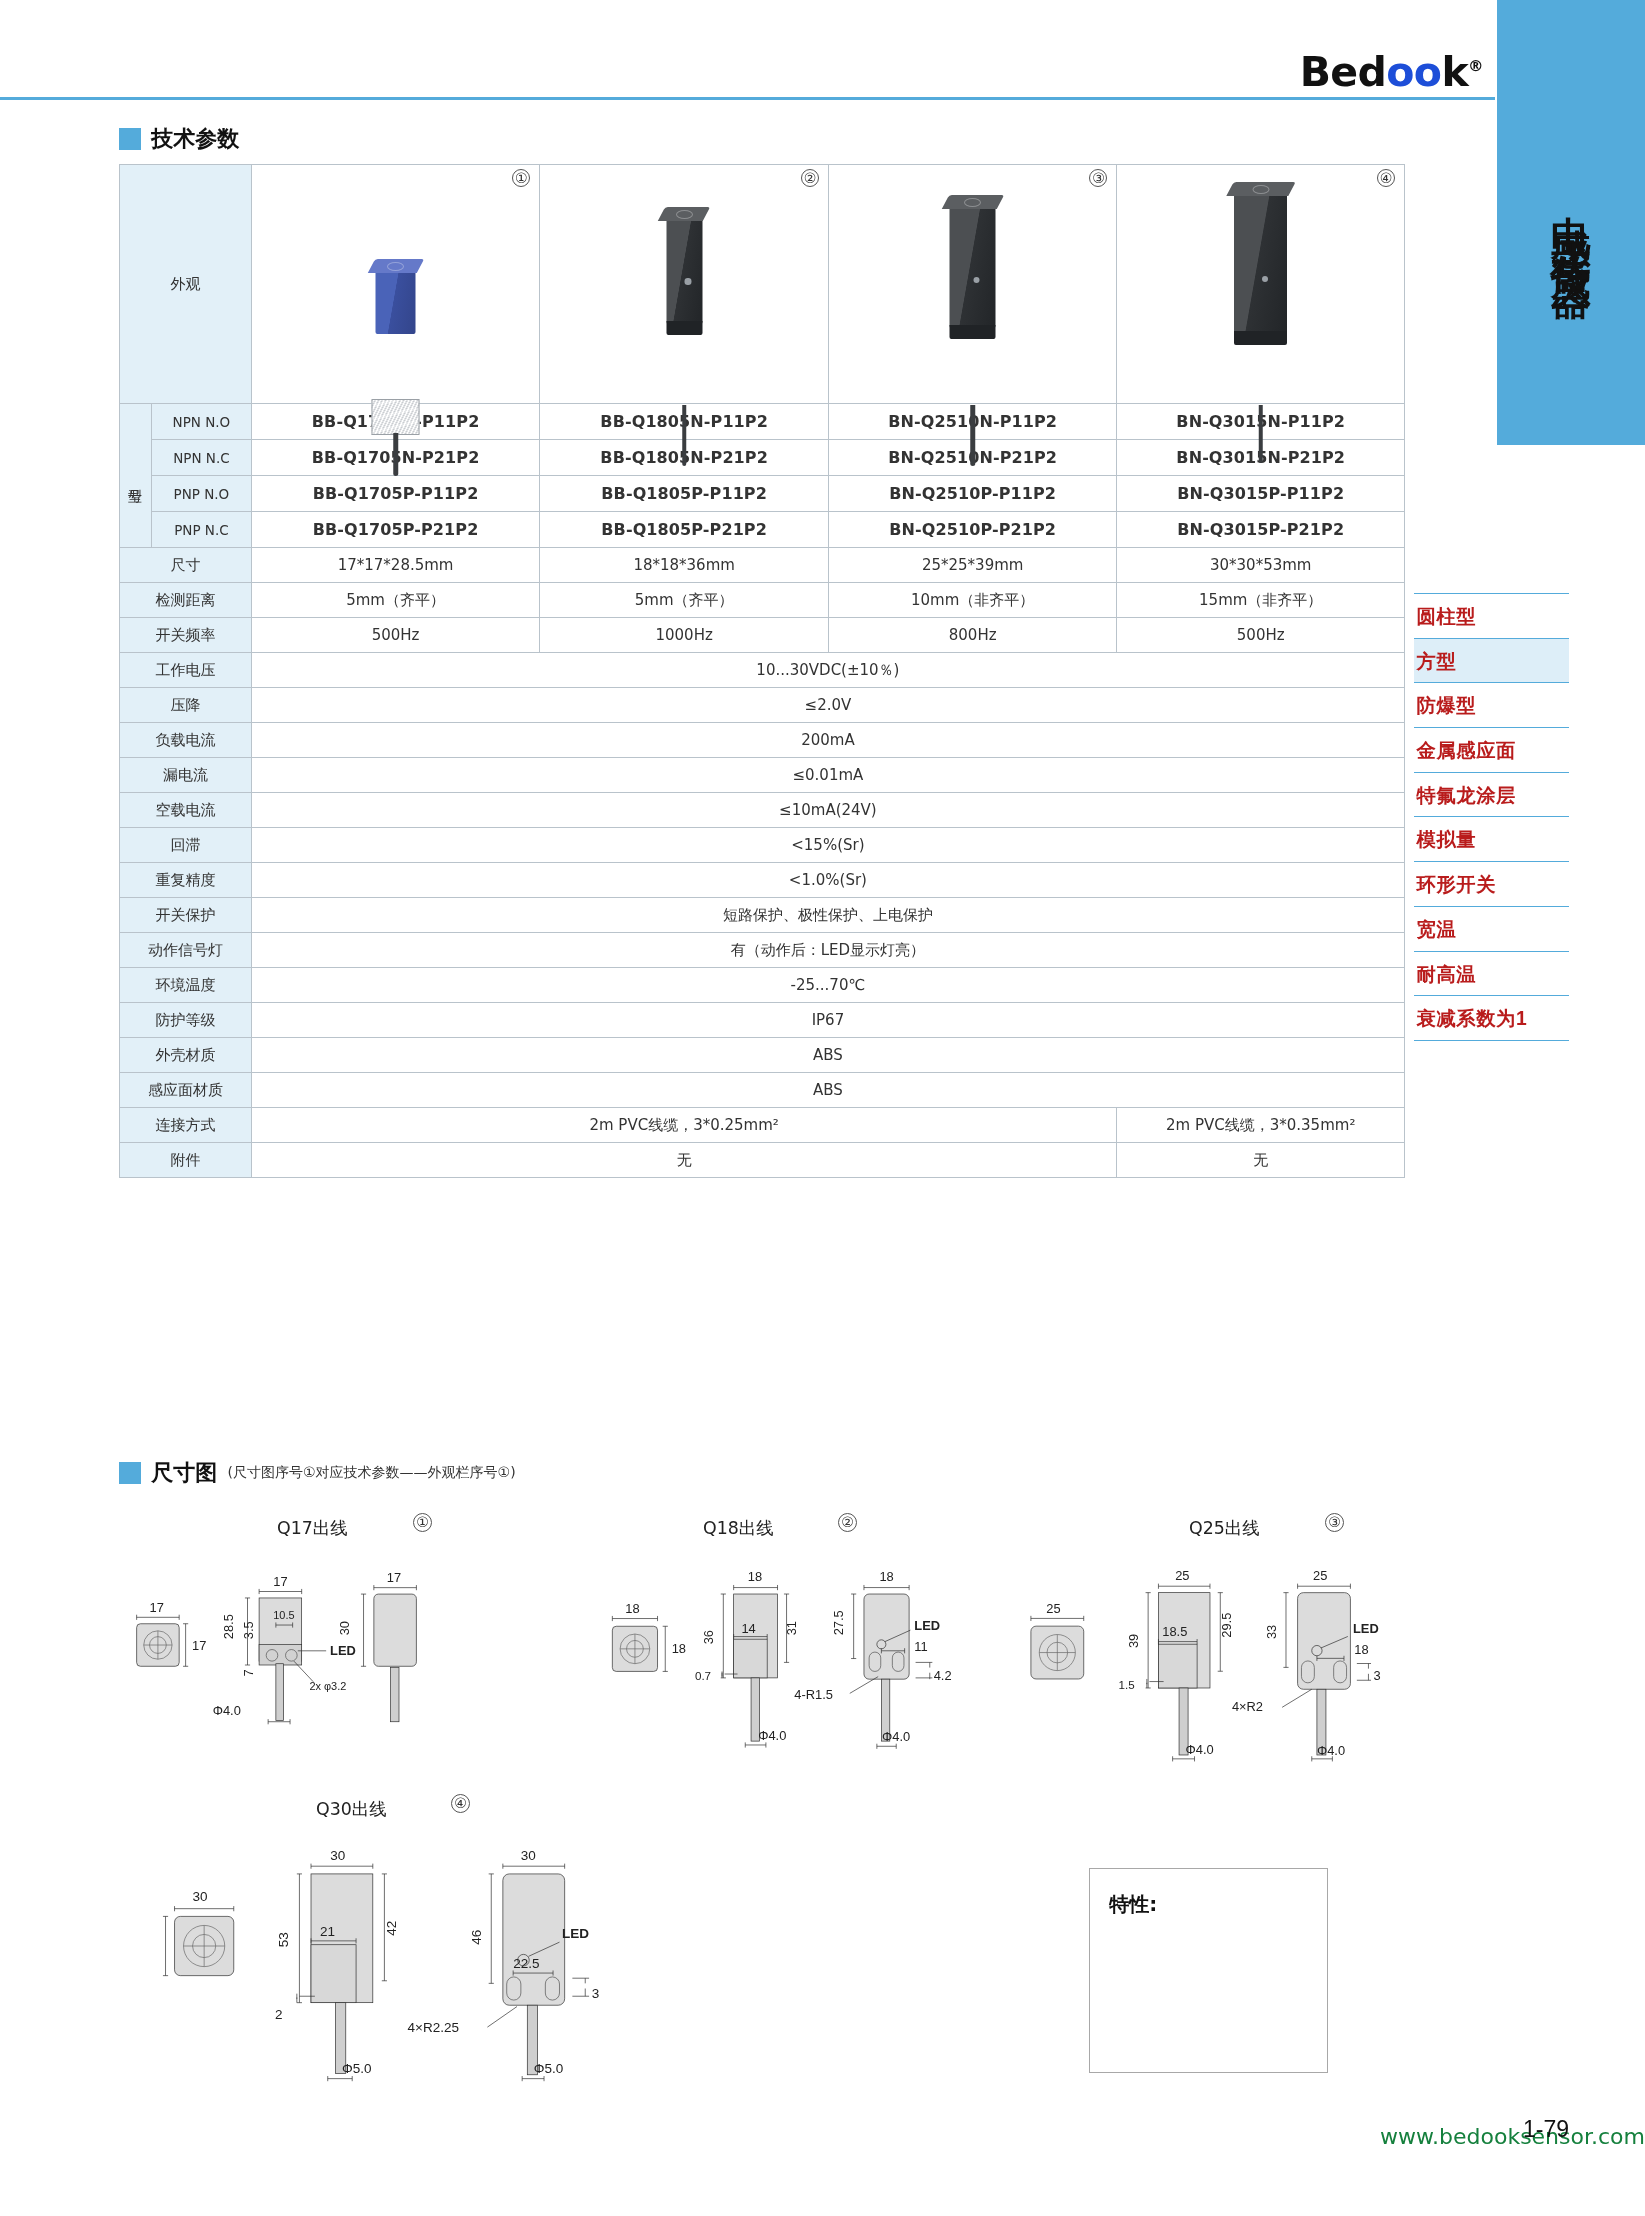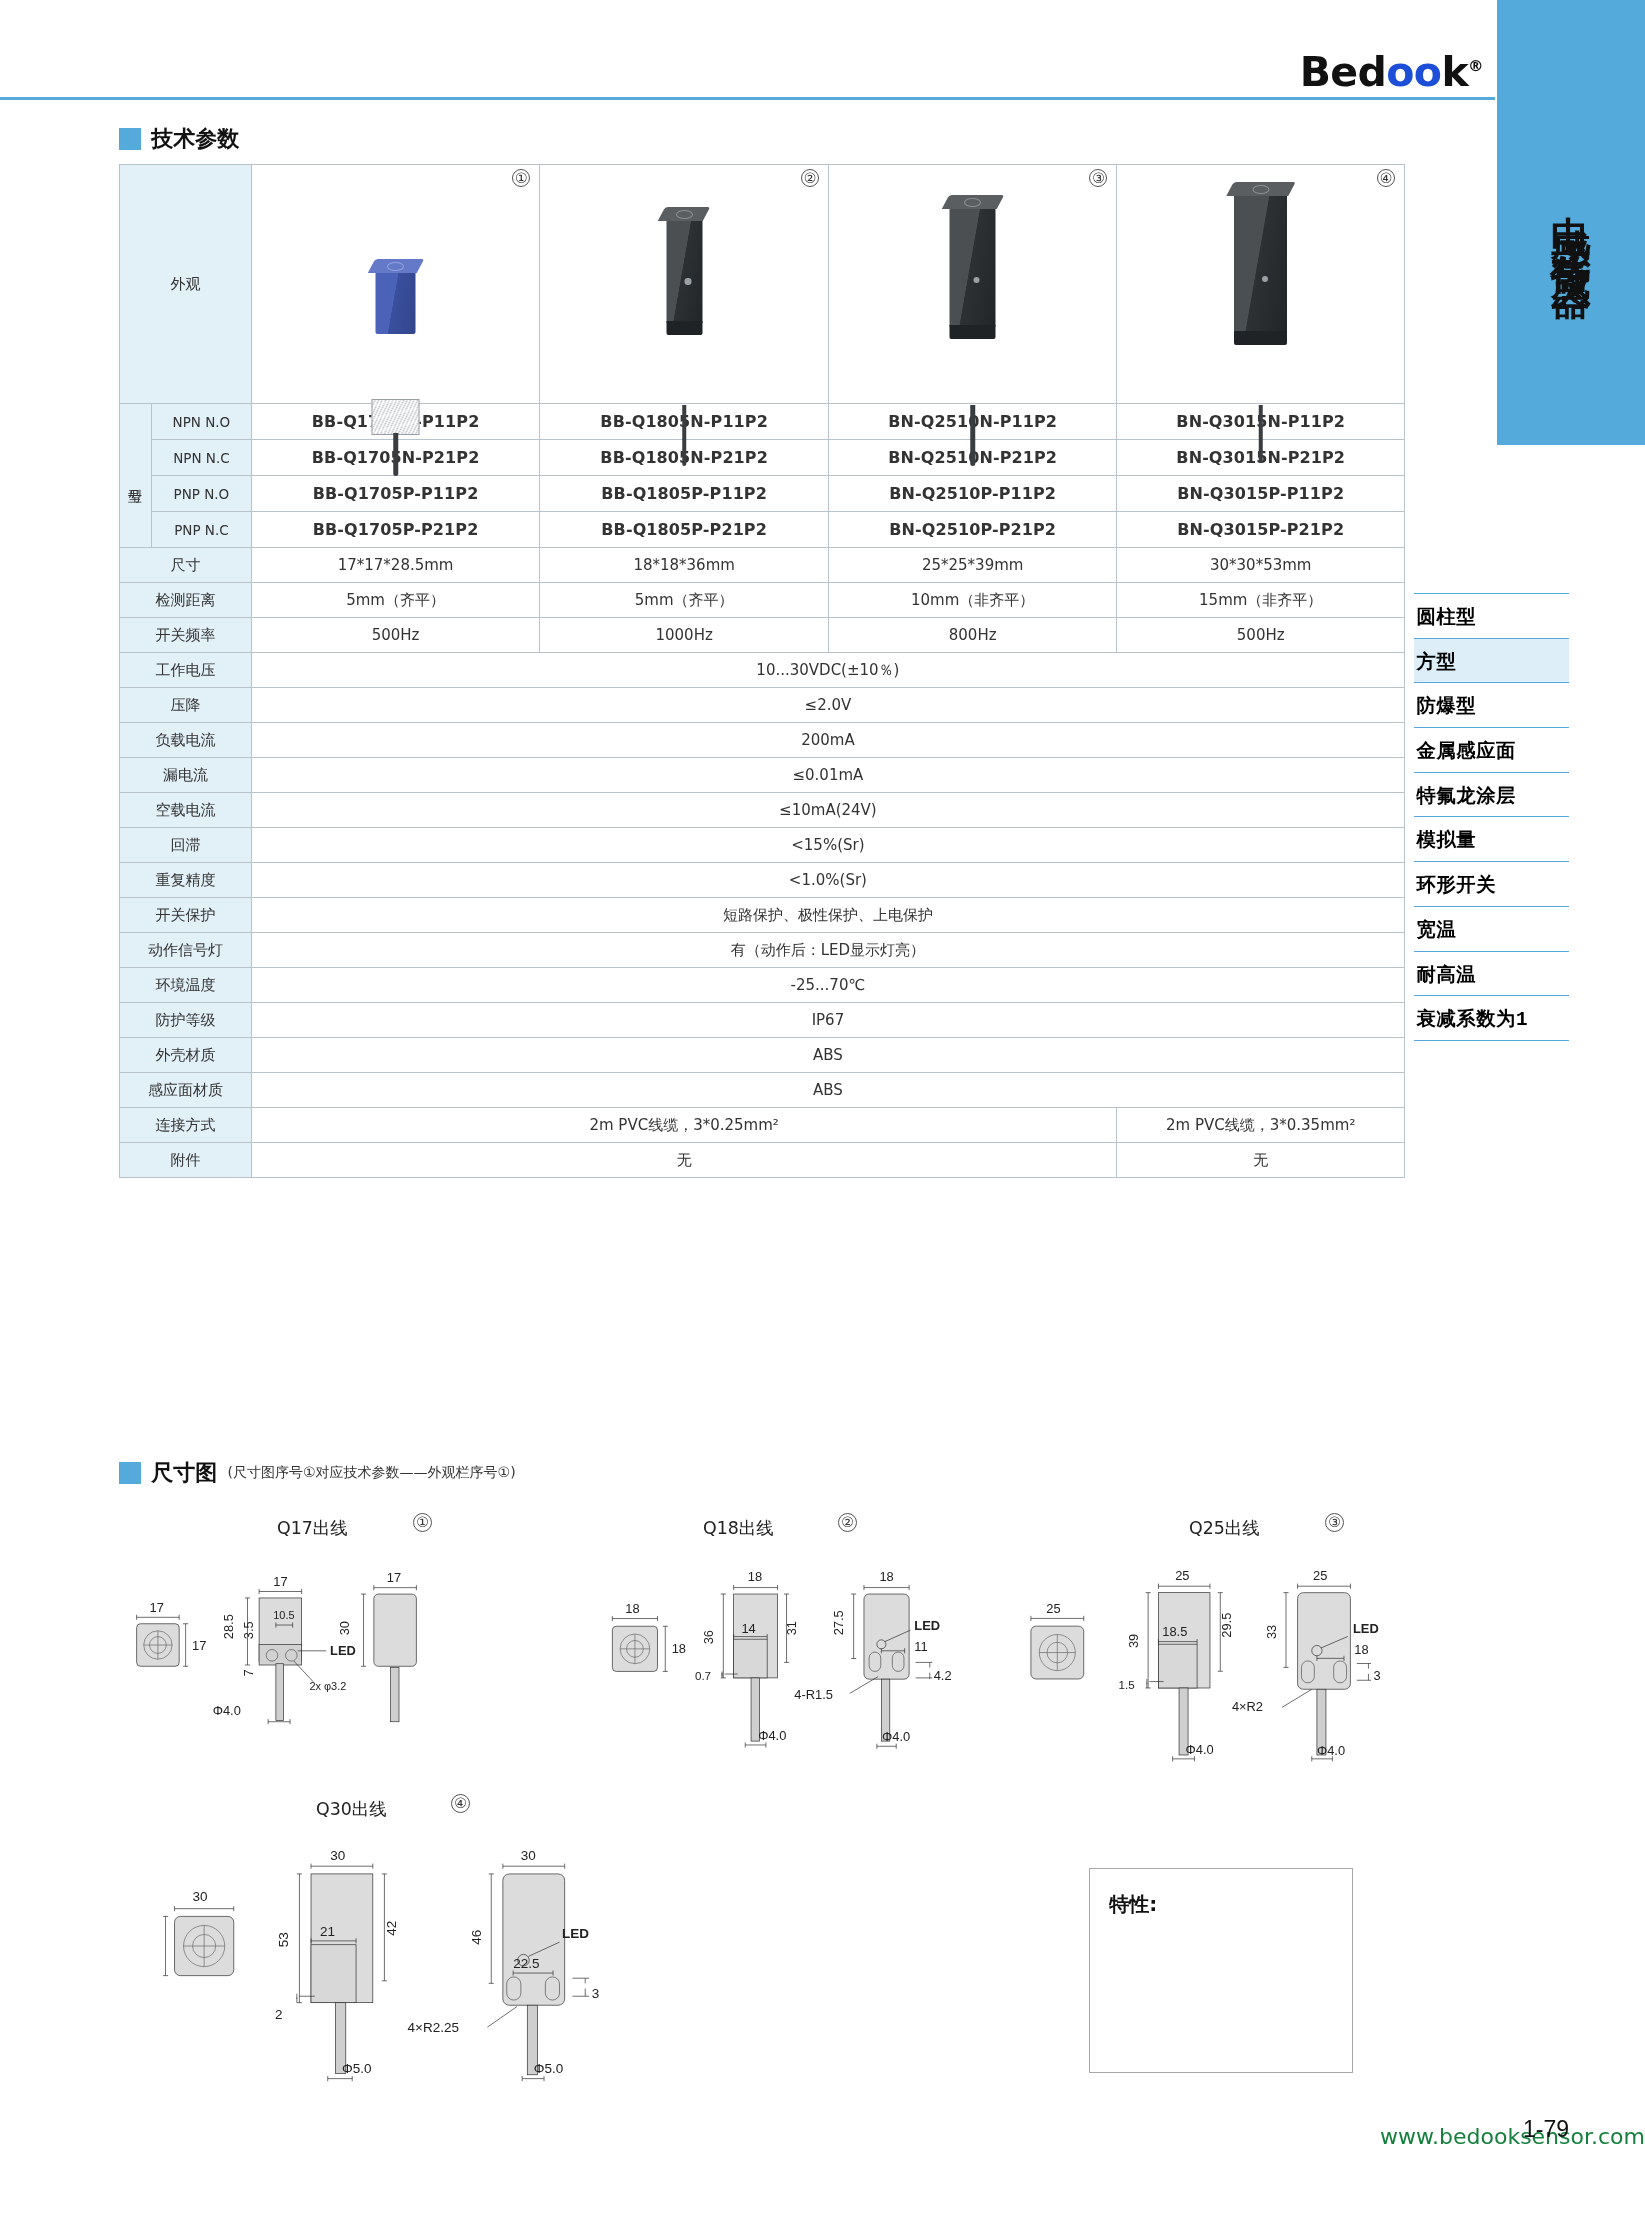--- a/index.html
+++ b/index.html
@@ -120,40 +120,40 @@
     position:absolute; left:-1.3px; bottom:-17px; width:calc(100% + 2.6px); height: 39px;
     background: repeating-linear-gradient(115deg,#ffffff 0 1.9px,#c9ccd0 1.9px 3.2px);
     border: 0.6px solid #9aa0a6;
   }
 
   
   #side-nav { position: absolute; right: 76px; top: 593px; width: 155px; }
   .nav-item {
     border-top: 1.9px solid #54abdb;
     padding: 9px 1.3px 7.7px 2.6px;
-    font-size: 19.3px; font-weight: 700; color:#000000;
-    font-family:Liberation Mono, monospace;
+    font-size: 19.3px; font-weight: 700; color:#b91c1c;
+    font-family:Liberation Sans, sans-serif;
     letter-spacing: 0.6px;
   }
   .nav-item.active { background: #ddeef8; }
   #side-nav .nav-end { border-top: 1.9px solid #54abdb; height: 0; }
 
   
   .dim-title { position:absolute; font-size: 17.4px; color:#222; font-family:"DejaVu Sans",sans-serif; }
   .dim-num {
     position:absolute; font-size: 14px; color:#333;
     width: 19.3px; height: 19.3px; border:1px solid #555; border-radius:50%;
     line-height: 17.4px; text-align:center; font-family:"DejaVu Sans",sans-serif;
   }
   svg text { font-family: "Liberation Sans", sans-serif; fill:#222; }
 
   
   #features {
     position:absolute; left: 1089px; top: 1868px;
-    width: 264px; height: 205px;
+    width: 239px; height: 205px;
     border: 1.9px solid #a8a8a8; background:#fff;
     padding: 22px 19.3px;
   }
   #features h4 { margin:0 0 17px 0; font-size: 20px; font-family:"DejaVu Sans",sans-serif; color:#111;}
   #features ul { list-style:none; margin:0; padding:0; }
   #features li {
     display:flex; align-items:flex-start; gap: 9px;
     font-size: 17.4px; color:#222; margin-bottom: 17px;
     font-family:"DejaVu Sans",sans-serif;
   }

